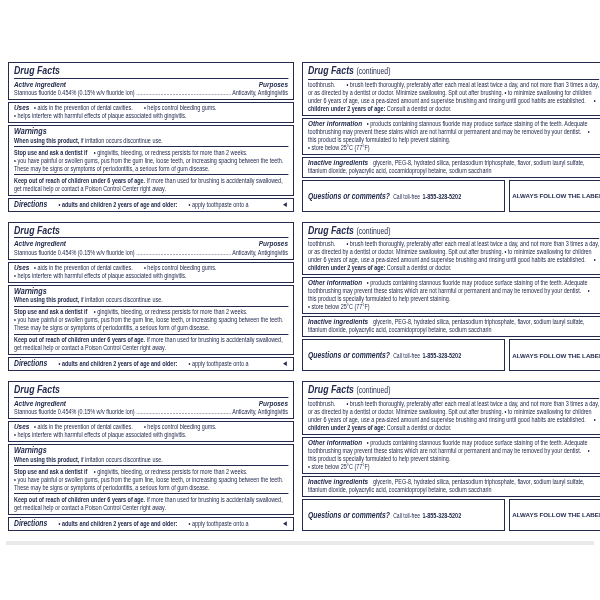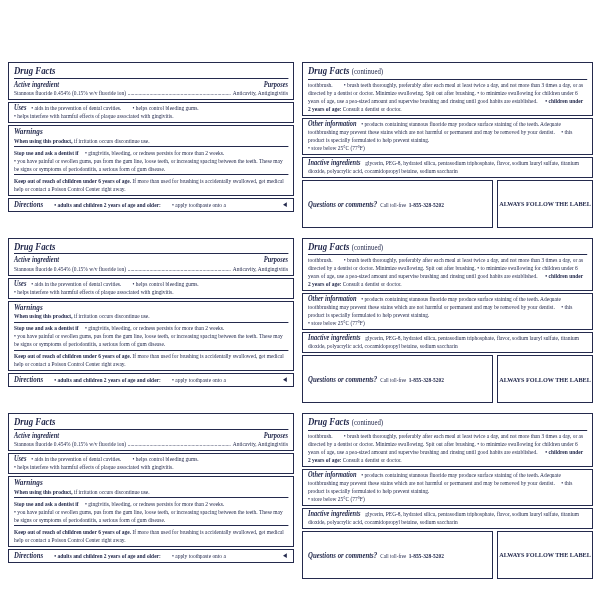--- a/index.html
+++ b/index.html
@@ -1,17 +1,17 @@
 <!DOCTYPE html>
 <html><head>
 <meta charset="utf-8">
 <style>
   html,body{margin:0;padding:0;background:#fff;}
   .page{position:relative;width:600px;height:584px;background:#ffffff;overflow:hidden;
-        font-family:Liberation Serif, serif;color:#242a4d;}
+        font-family:Liberation Sans, sans-serif;color:#242a4d;}
   #label-stack{padding:62px 7px 0 8px;}
   .block{display:flex;gap:8px;margin-bottom:10px;}
   .panel{display:flex;flex-direction:column;gap:2px;}
   .panel.left{width:286px;}
   .panel.right{flex:1;}
   .box{border:1.5px solid #242a4d;background:#fff;padding:1px 5px 2px 5px;box-sizing:border-box;}
   
   .cx{width:125%;transform:scaleX(0.8);transform-origin:left top;}
   .body-txt,.p{font-size:6.8px;line-height:8px;}
   .p{margin:0;}
@@ -24,21 +24,21 @@
   .heads-row{display:flex;justify-content:space-between;align-items:baseline;}
   .ai-line{display:flex;align-items:baseline;white-space:nowrap;font-size:6.8px;line-height:8px;}
   .dots{flex:1;overflow:hidden;margin:0 2px;}
   .gap1{margin-left:8px;}
   .gap2{margin-left:14px;}
   b{font-weight:bold;}
   .dir-row{display:flex;align-items:baseline;white-space:nowrap;font-size:6.8px;line-height:9px;}
   .dir-row .sec-head{font-size:8.5px;}
   .arrow{margin-left:auto;font-size:8px;line-height:8px;}
   .q-row{display:flex;gap:4px;}
-  .q-box{flex:1;border:1.5px solid #242a4d;padding:18px 5px;box-sizing:border-box;
+  .q-box{flex:1;border:1.5px solid #242a4d;padding:10px 5px;box-sizing:border-box;
          display:flex;align-items:baseline;white-space:nowrap;overflow:hidden;}
   .q-box .sec-head{margin-right:4px;font-size:8.5px;}
   .call{font-size:6.3px;}
   .phone{font-size:6.8px;font-weight:bold;margin-left:3px;}
   .f-box{width:96px;border:1.5px solid #242a4d;box-sizing:border-box;display:flex;
          align-items:center;justify-content:center;}
   .f-box span{font-size:6.2px;font-weight:bold;letter-spacing:0;}
   .shadow-strip{width:588px;height:4px;background:#e9e9e9;margin:0 auto;}
 </style>
 </head>

